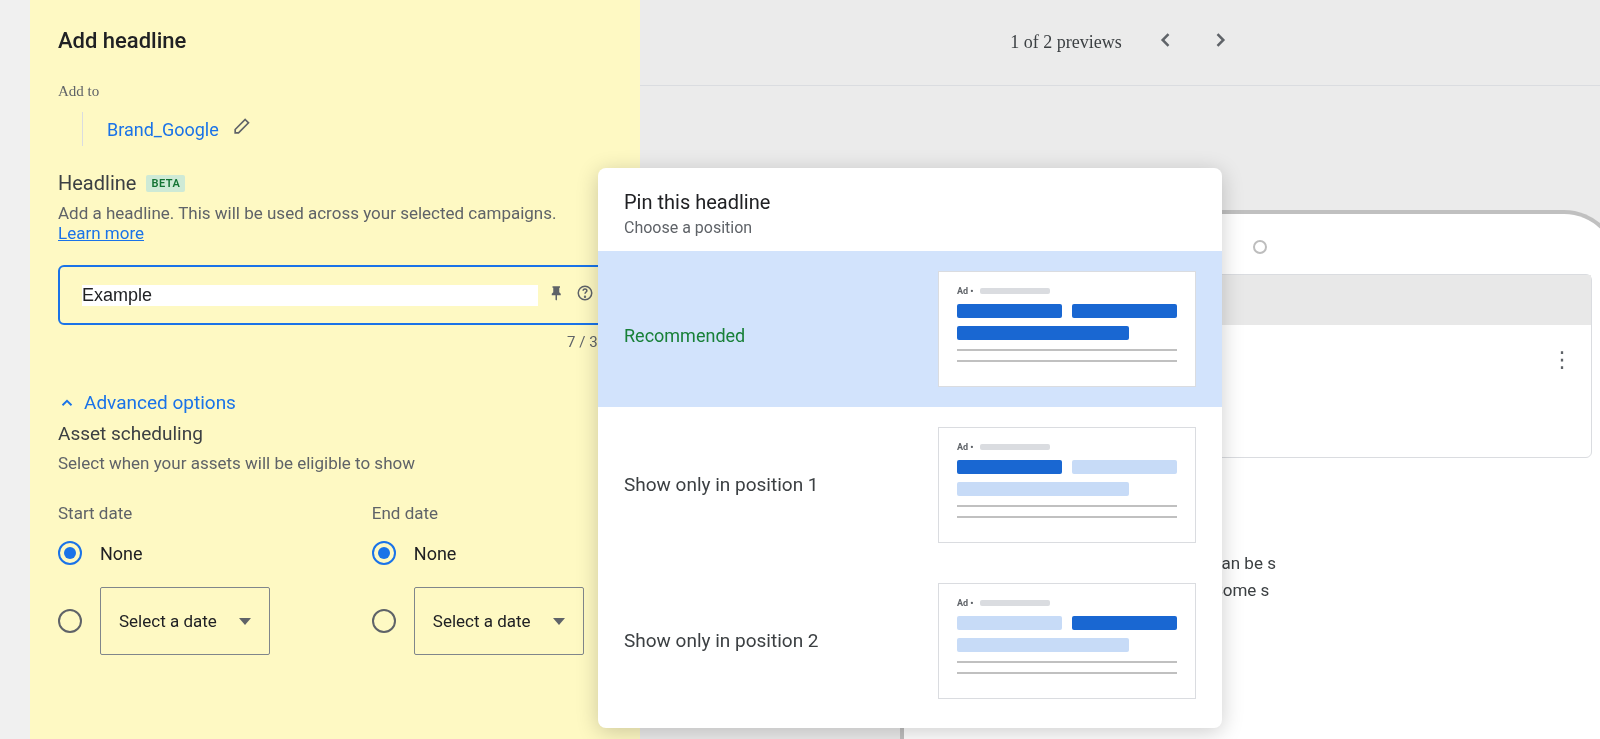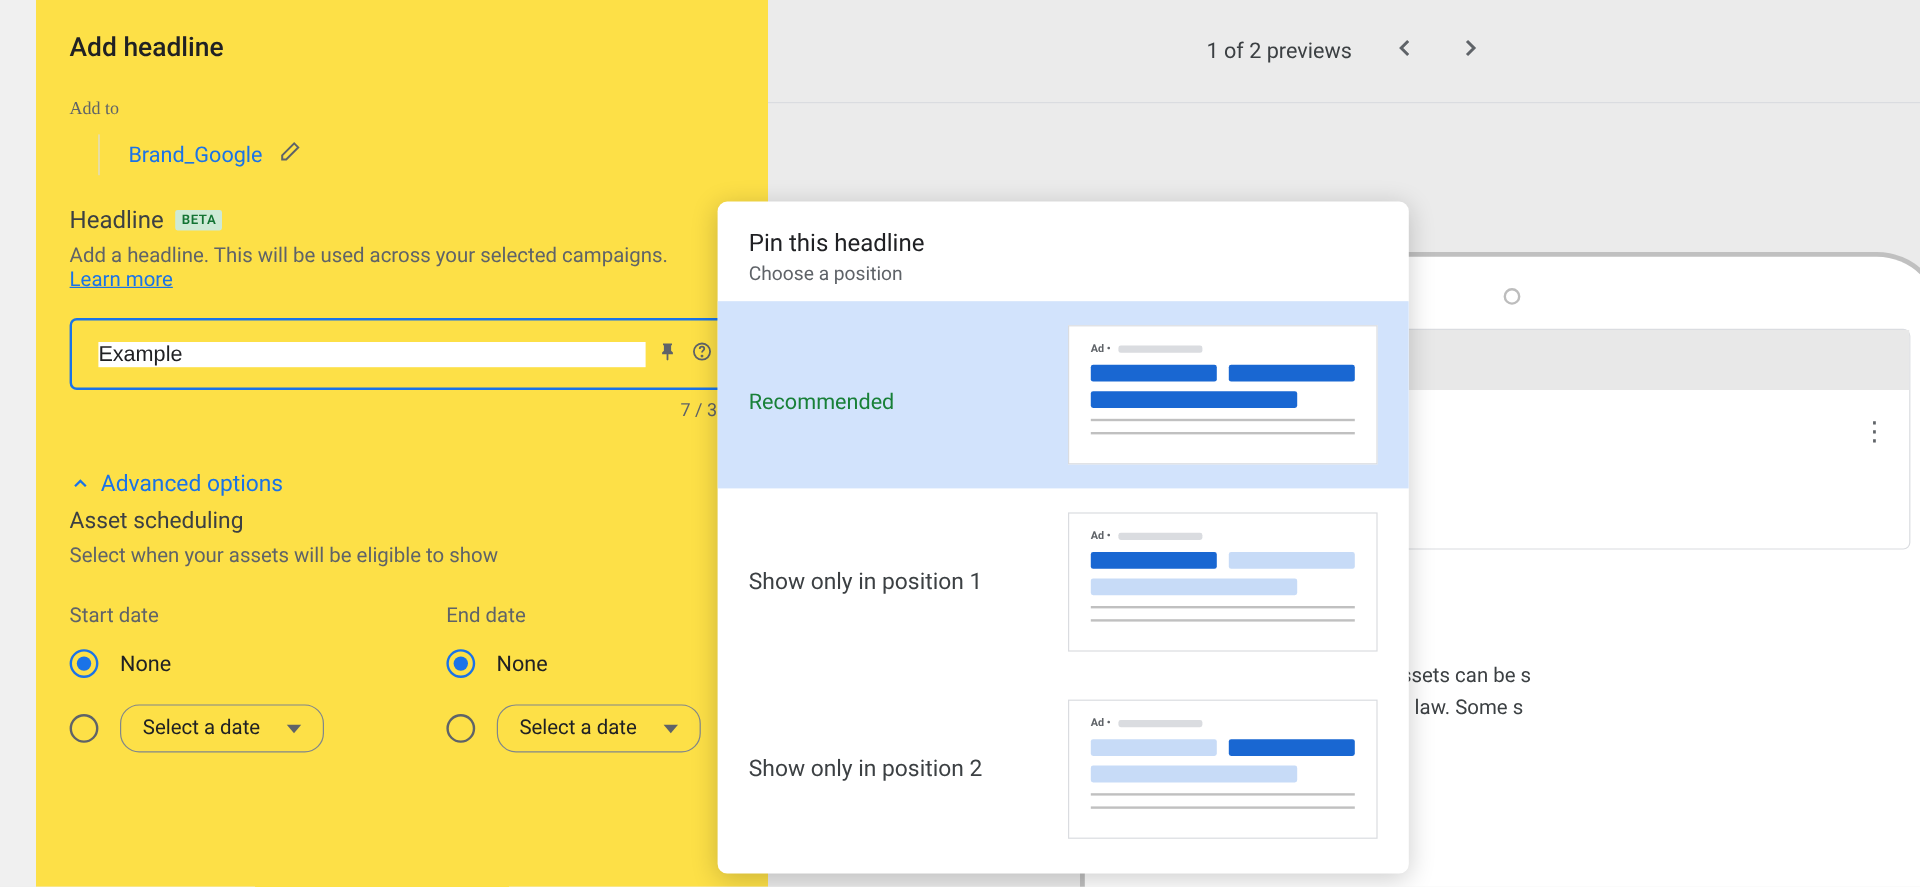--- a/index.html
+++ b/index.html
@@ -12,21 +12,21 @@
     position: relative;
     color: #3c4043;
   }
   
   .left-panel {
     position: absolute;
     left: 30px;
     top: 0;
     width: 610px;
     height: 739px;
-    background: #fde047;
+    background: #fef9c3;
     padding: 28px 28px 0 28px;
   }
   .page-title {
     font-size: 22px;
     color: #202124;
     font-weight: 500;
   }
   .addto-label {
     margin-top: 30px;
     font-size: 15px;
@@ -167,22 +167,22 @@
     display: flex; align-items: center; justify-content: center;
     cursor: pointer;
     flex-shrink: 0;
   }
   .radio.checked { border-color: #1a73e8; }
   .radio.checked::after {
     content: ""; width: 12px; height: 12px; background: #1a73e8; border-radius: 50%;
   }
   .date-select {
     border: 1px solid #80868b;
-    border-radius: 16px;
-    height: 40px;
+    border-radius: 2px;
+    height: 68px;
     display: flex;
     align-items: center;
     padding: 0 18px;
     gap: 22px;
     font-size: 17px;
     color: #202124;
     cursor: pointer;
   }
 
   
@@ -196,20 +196,21 @@
   }
   .preview-bar {
     height: 86px;
     display: flex;
     align-items: center;
     justify-content: center;
     gap: 34px;
     font-size: 18px;
     color: #3c4043;
     border-bottom: 1px solid #dadce0;
+    font-family: Liberation Serif, serif;
   }
   .nav-chevron { color: #5f6368; cursor: pointer; font-size: 20px; }
 
   .phone-frame {
     position: absolute;
     left: 260px;
     top: 210px;
     width: 720px;
     height: 530px;
     border: 4px solid #c0c0c0;
@@ -260,21 +261,21 @@
     color: #3c4043;
     line-height: 1.6;
     white-space: pre-line;
   }
 
   
   .popup {
     position: absolute;
     left: 598px;
     top: 168px;
-    width: 576px;
+    width: 624px;
     height: 560px;
     background: #fff;
     border-radius: 8px;
     box-shadow: 0 4px 22px rgba(0,0,0,0.2);
     overflow: hidden;
   }
   .popup-header {
     padding: 22px 26px 14px 26px;
   }
   .popup-title {

